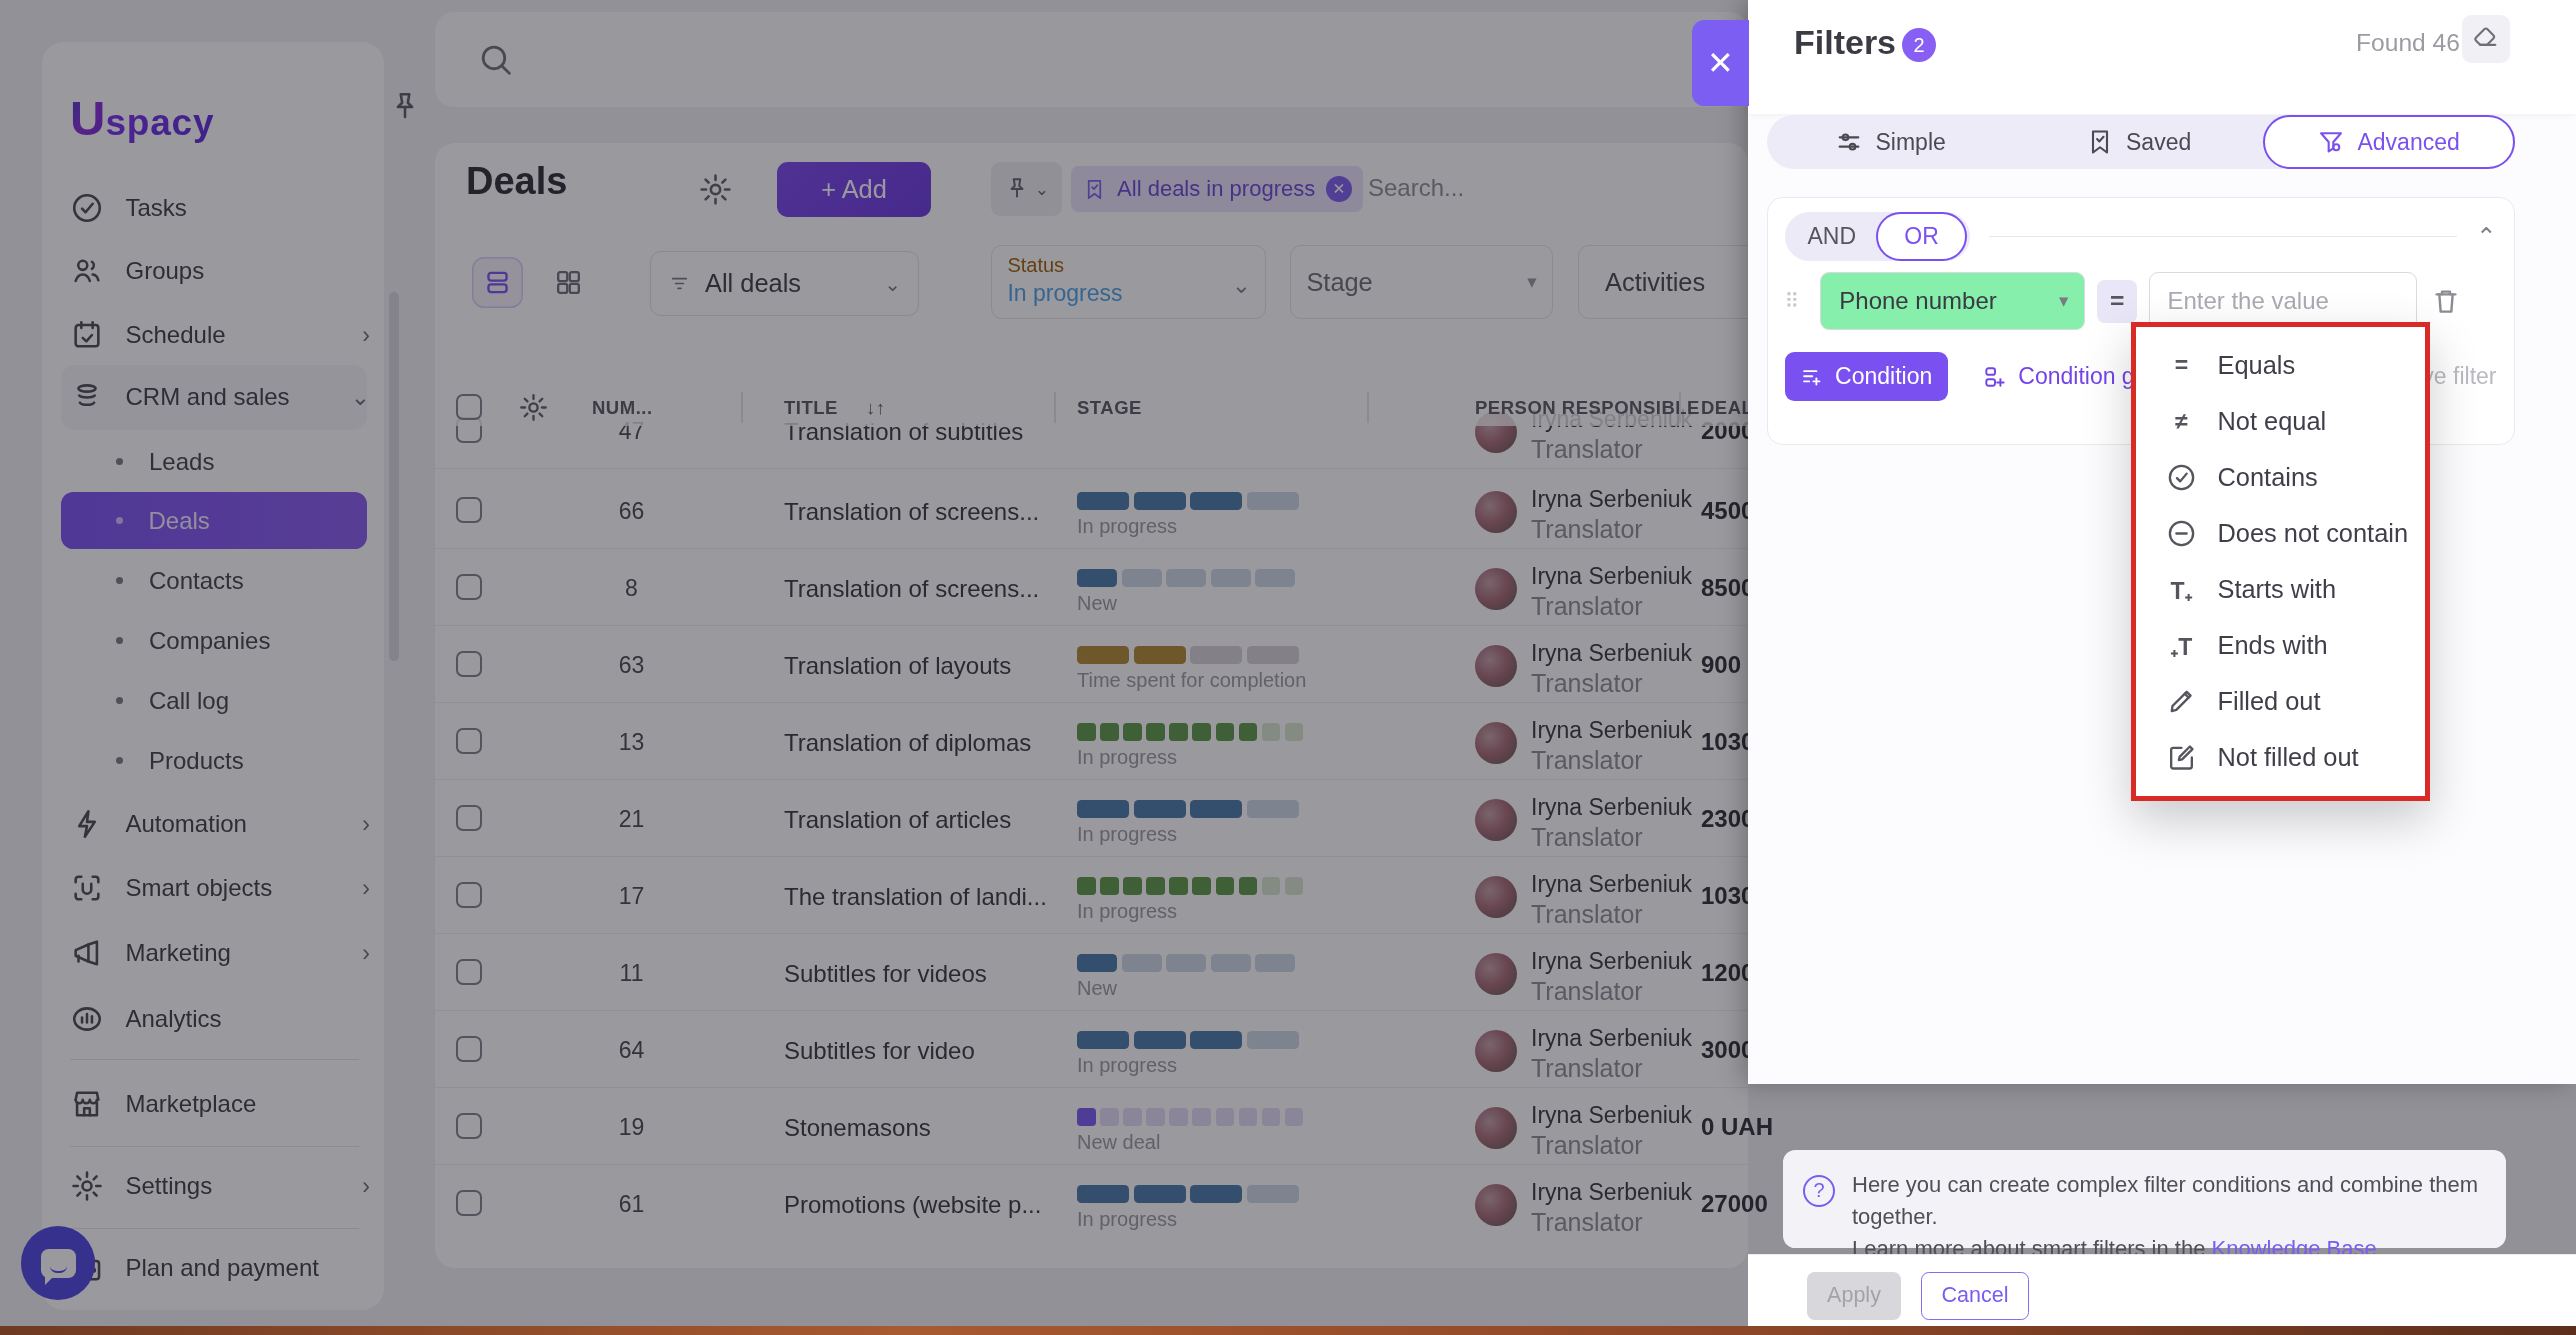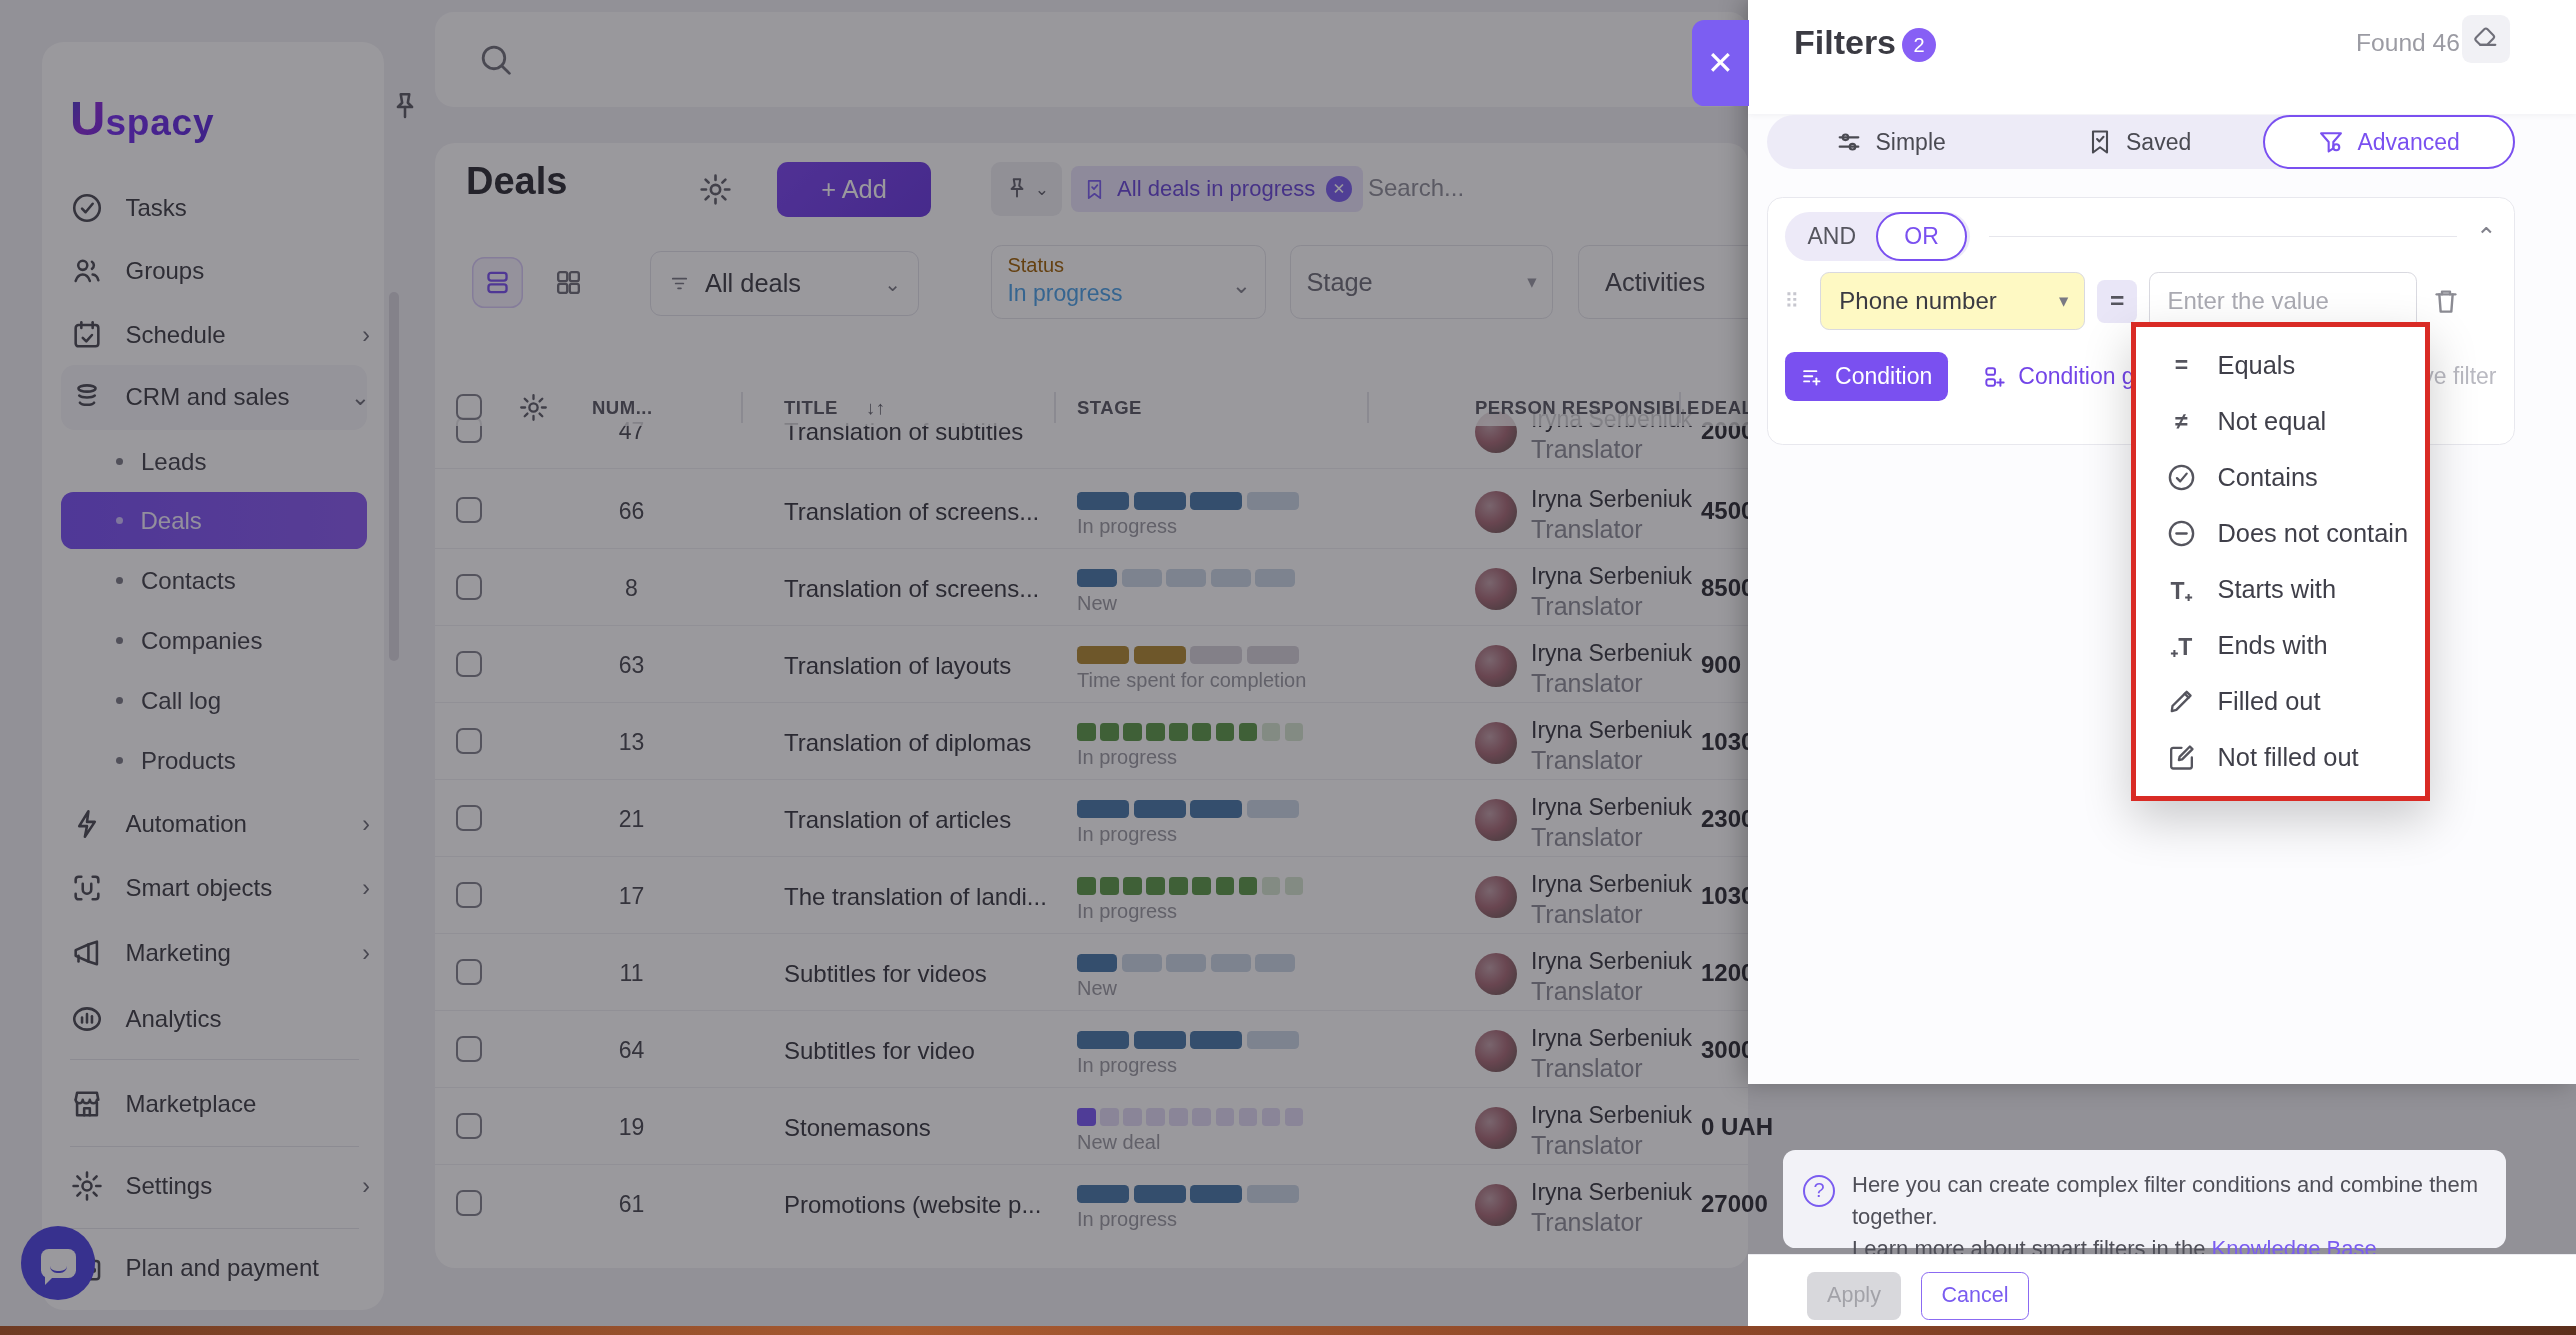--- a/index.html
+++ b/index.html
@@ -13,21 +13,21 @@
   .sidebar{left:42px;top:42px;width:342px;height:1268px;background:#ffffff;border-radius:21.5px;}
   .logo{left:28px;top:48px;font-weight:bold;display:flex;align-items:baseline;}
   .logo-u{font-size:49px;background:linear-gradient(120deg,#3d43c8,#8a2bd8,#6d28d9);
           -webkit-background-clip:text;background-clip:text;color:transparent;}
   .logo-rest{font-size:37px;background:linear-gradient(120deg,#7b2ff2,#5b2bd8);
           -webkit-background-clip:text;background-clip:text;color:transparent;letter-spacing:0.8px;}
   .pin-btn{left:346px;top:48px;color:#5c5c64;}
   .snav{left:28px;width:300px;height:46px;display:flex;align-items:center;gap:21.5px;color:#3f3f46;font-size:24px;}
   .snav .ic{width:34px;height:34px;color:#4b4b54;flex:0 0 auto;}
   .snav .chev{margin-left:auto;color:#6e6e78;font-size:23px;}
-  .ssub{left:74px;width:254px;height:43px;display:flex;align-items:center;gap:18px;font-size:24px;color:#45454d;}
+  .ssub{left:74px;width:254px;height:43px;display:flex;align-items:center;gap:26px;font-size:24px;color:#45454d;}
   .dot{width:7px;height:7px;border-radius:50%;background:#7d7d88;flex:0 0 auto;}
   .crm-wrap{left:18.5px;top:323px;width:306px;height:65px;background:#f6f6f9;border-radius:14px;}
   .deals-pill{left:18.5px;top:450px;width:306px;height:57px;border-radius:12.3px;
               background:linear-gradient(90deg,#7a52f4,#8a5cf0);}
   .deals-pill .ssub{position:absolute;left:55px;top:7px;color:#f2edff;}
   .deals-pill .dot{background:#cfc2ff;}
   .sdivider{left:28px;width:289px;height:0.8px;background:#e7e7ec;}
   .scrollthumb{left:389px;top:292px;width:10px;height:369px;border-radius:5.4px;background:#d8d6de;}
   .chatfab{left:21px;top:1226px;width:74px;height:74px;border-radius:50%;background:#4f46e5;
            display:flex;align-items:center;justify-content:center;}
@@ -111,21 +111,21 @@
   .logicrow{position:absolute;left:17px;top:14px;width:712px;height:49px;display:flex;align-items:center;text-align:right;}
   .logicpill{height:49px;border-radius:24.6px;background:#edeaf8;display:flex;align-items:center;padding-right:3.1px;}
   .and{padding:0 20px 0 23px;font-size:23px;color:#55555e;}
   .or{width:91px;height:49px;border-radius:24.6px;background:#fff;border:2.3px solid #7a50f0;color:#7a50f0;
       font-size:23px;display:flex;align-items:center;justify-content:center;}
   .logicline{flex:1;height:1.5px;background:#e6e6ec;margin:0 18.5px;}
   .collapse{color:#82828c;font-size:24.6px;}
   .condrow{position:absolute;left:17px;top:74px;width:712px;height:58px;display:flex;align-items:center;gap:12.3px;}
   .draghandle{color:#c7c7cf;font-size:20px;letter-spacing:1.5px;line-height:10.8px;width:23px;}
   .fieldsel{width:265px;height:58px;border:1.5px solid #d9d9e0;border-radius:9.2px;display:flex;align-items:center;
-            justify-content:space-between;padding:0 15.4px 0 18.5px;font-size:24px;color:#3a3a42;background:#fef9c3;}
+            justify-content:space-between;padding:0 15.4px 0 18.5px;font-size:24px;color:#3a3a42;background:#86efac;}
   .fieldsel .car{color:#7a7a84;font-size:18.5px;}
   .opchip{width:40px;height:43px;border-radius:7.7px;background:#e9e6f7;color:#55555e;font-size:24.6px;font-weight:bold;
           display:flex;align-items:center;justify-content:center;}
   .valinput{width:268px;height:58px;border:1.5px solid #d9d9e0;border-radius:9.2px;font-size:24px;color:#3a3a42;
             padding:0 17px;font-family:"Liberation Sans",sans-serif;background:#fff;outline:none;}
   .valinput::placeholder{color:#aaaab2;}
   .trash{color:#8b8b93;}
   .btnrow{position:absolute;left:17px;top:154px;width:712px;height:49px;display:flex;align-items:center;gap:34px;}
   .cond-btn{width:163px;height:49px;border-radius:9.2px;background:#7a50f0;color:#fff;font-size:23px;
             display:flex;align-items:center;justify-content:center;gap:10.8px;}

